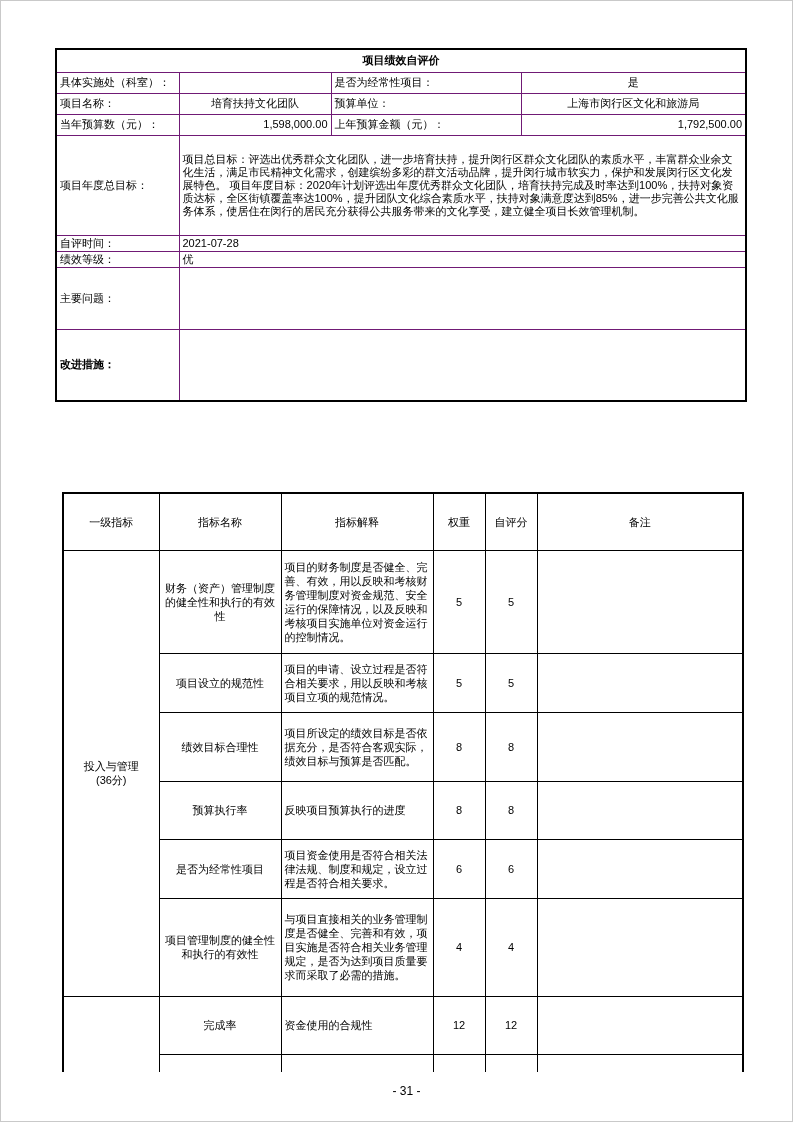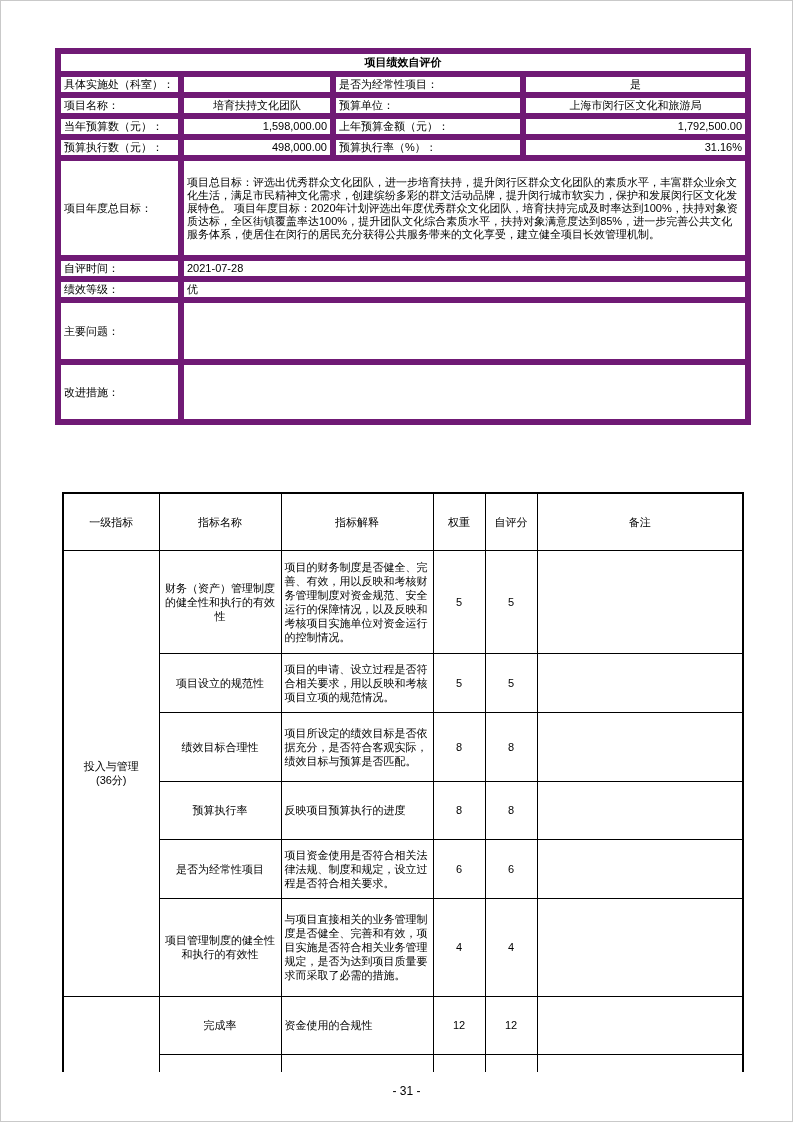--- a/index.html
+++ b/index.html
@@ -15,21 +15,21 @@
   }
   table { border-collapse:collapse; table-layout:fixed; }
 
   
   .form-table {
     position:absolute; left:55px; top:48px;
     width:690px;
     border:2px solid #000;
   }
   .form-table td {
-    border:6px solid #701a75;
+    border:1px solid #701a75;
     font-size:11px;
     line-height:13px;
     padding:1px 3px;
     vertical-align:middle;
     overflow:hidden;
     word-break:break-all;
   }
   .title-cell {
     font-weight:bold;
     font-size:15px;
@@ -46,21 +46,21 @@
     vertical-align:middle;
     padding:2px 4px;
   }
   .row-title   { height:23px; }
   .row-f       { height:21px; }
   .row-goal    { height:100px; }
   .row-date    { height:15px; }
   .row-grade   { height:16px; }
   .row-achv    { height:58px; }
   .row-prob    { height:62px; }
-  .row-impr    { height:60px; }
+  .row-impr    { height:72px;font-weight:bold; }
 
   
   .ind-wrap {
     position:absolute; left:62px; top:492px;
     width:684px; height:580px;
     overflow:hidden;
   }
   .ind-table {
     width:680px;
     border:2px solid #000;
@@ -125,26 +125,20 @@
       <td class="lbl">项目名称：</td>
       <td class="val-c">培育扶持文化团队</td>
       <td class="lbl">预算单位：</td>
       <td class="val-c">上海市闵行区文化和旅游局</td>
     </tr>
     <tr class="row-f">
       <td class="lbl">当年预算数（元）：</td>
       <td class="val-r">1,598,000.00</td>
       <td class="lbl">上年预算金额（元）：</td>
       <td class="val-r">1,792,500.00</td>
-    </tr>
-    <tr class="row-f">
-      <td class="lbl">预算执行数（元）：</td>
-      <td class="val-r">498,000.00</td>
-      <td class="lbl">预算执行率（%）：</td>
-      <td class="val-r">31.16%</td>
     </tr>
     <tr class="row-goal">
       <td class="lbl">项目年度总目标：</td>
       <td colspan="3" class="goal-cell">项目总目标：评选出优秀群众文化团队，进一步培育扶持，提升闵行区群众文化团队的素质水平，丰富群众业余文化生活，满足市民精神文化需求，创建缤纷多彩的群文活动品牌，提升闵行城市软实力，保护和发展闵行区文化发展特色。 项目年度目标：2020年计划评选出年度优秀群众文化团队，培育扶持完成及时率达到100%，扶持对象资质达标，全区街镇覆盖率达100%，提升团队文化综合素质水平，扶持对象满意度达到85%，进一步完善公共文化服务体系，使居住在闵行的居民充分获得公共服务带来的文化享受，建立健全项目长效管理机制。</td>
     </tr>
     <tr class="row-date">
       <td class="lbl">自评时间：</td>
       <td colspan="3" class="val-l">2021-07-28</td>
     </tr>
     <tr class="row-grade">

